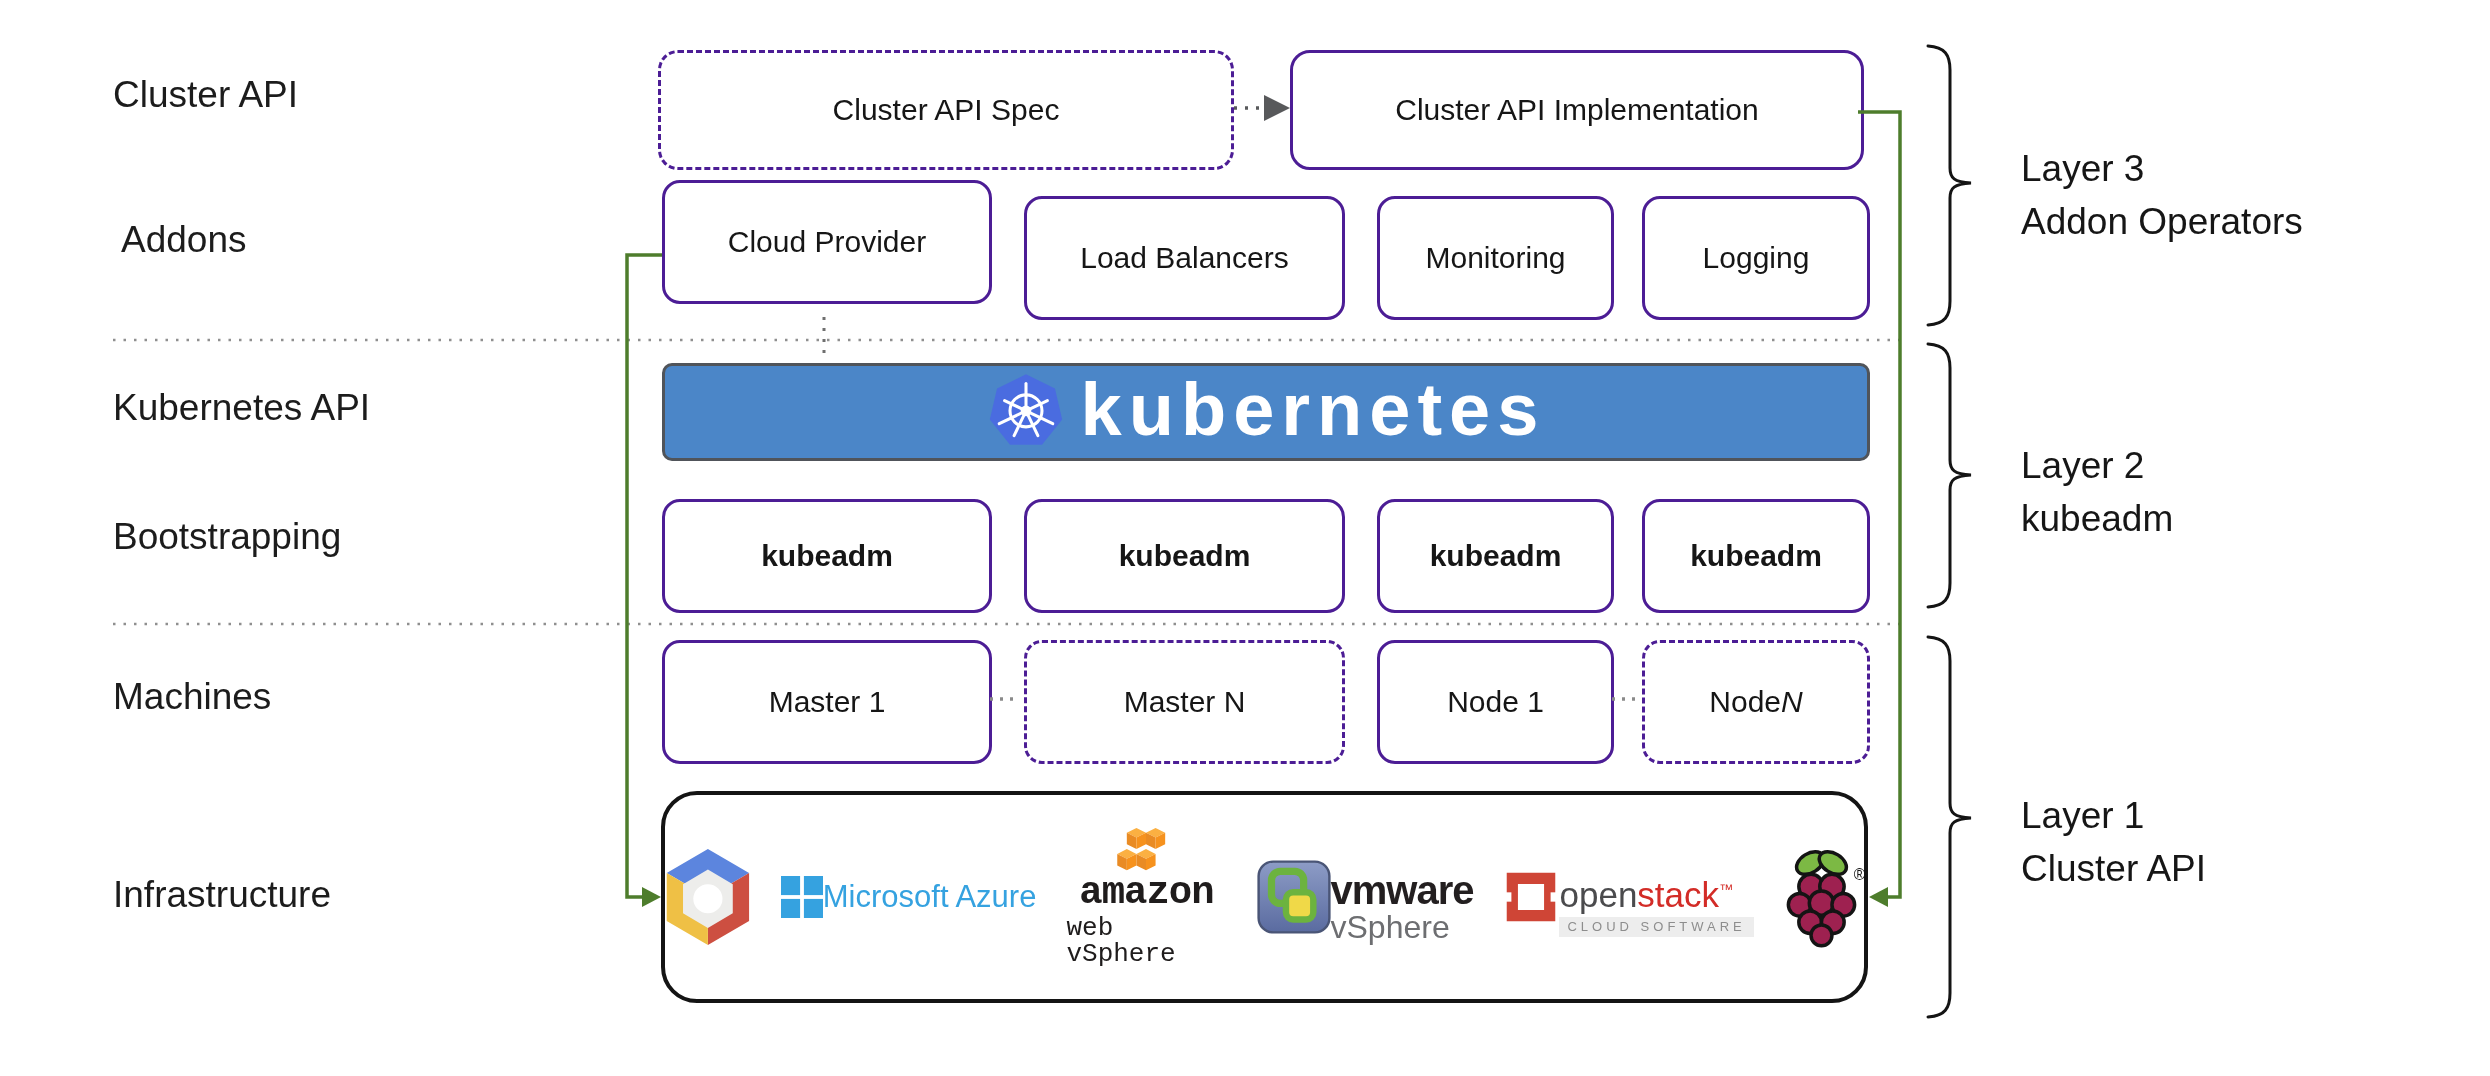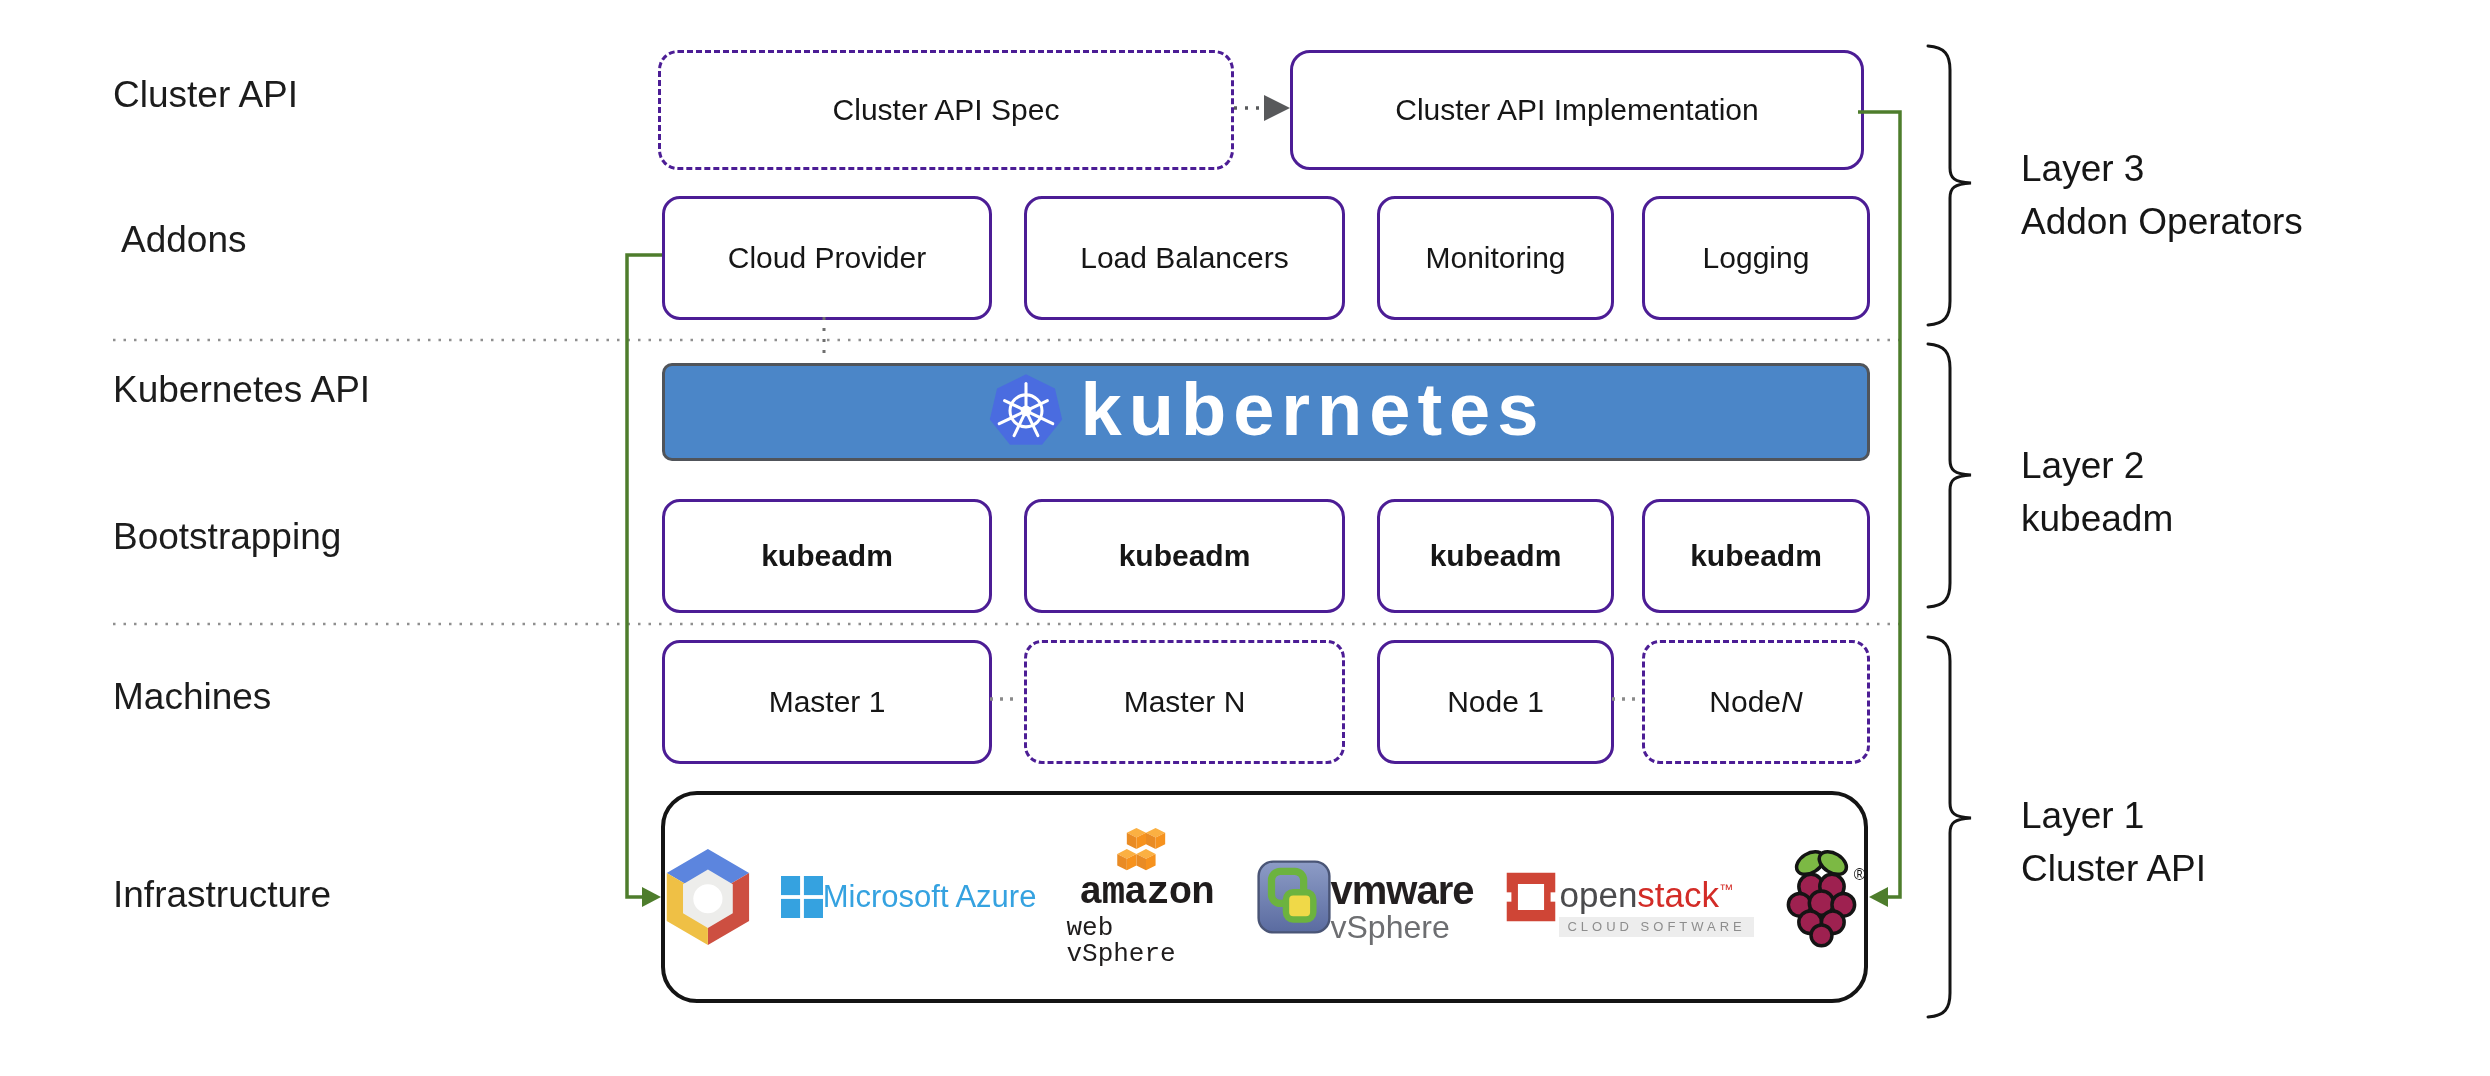--- a/index.html
+++ b/index.html
@@ -49,29 +49,29 @@
 
   svg.overlay{position:absolute;left:0;top:0;pointer-events:none;}
 </style>
 </head>
 <body>
 
 <div class="canvas">
 
   <div class="row-label" style="left:113px;top:95px">Cluster API</div>
   <div class="row-label" style="left:121px;top:240px">Addons</div>
-  <div class="row-label" style="left:113px;top:390px">Kubernetes API</div>
+  <div class="row-label" style="left:113px;top:408px">Kubernetes API</div>
   <div class="row-label" style="left:113px;top:537px">Bootstrapping</div>
   <div class="row-label" style="left:113px;top:697px">Machines</div>
   <div class="row-label" style="left:113px;top:895px">Infrastructure</div>
 
   <div class="box dashed" style="left:658px;top:50px;width:570px;height:114px;border-radius:20px">Cluster API Spec</div>
   <div class="box" style="left:1290px;top:50px;width:568px;height:114px;border-radius:20px">Cluster API Implementation</div>
 
-  <div class="box" style="left:662px;top:196px;width:324px;height:118px">Cloud Provider</div>
+  <div class="box" style="left:662px;top:180px;width:324px;height:118px">Cloud Provider</div>
   <div class="box" style="left:1024px;top:196px;width:315px;height:118px">Load Balancers</div>
   <div class="box" style="left:1377px;top:196px;width:231px;height:118px">Monitoring</div>
   <div class="box" style="left:1642px;top:196px;width:222px;height:118px">Logging</div>
 
   <div class="banner">
     <svg width="78" height="80" viewBox="0 0 100 105">
       <polygon points="50,3 88,21.5 97.5,62.5 71,95.5 29,95.5 2.5,62.5 12,21.5" fill="#4a6ce0"></polygon>
       <g stroke="#ffffff" stroke-width="4" fill="none" stroke-linecap="round">
         <circle cx="50" cy="51" r="21"></circle>
         <line x1="50" y1="51" x2="50" y2="15"></line>

